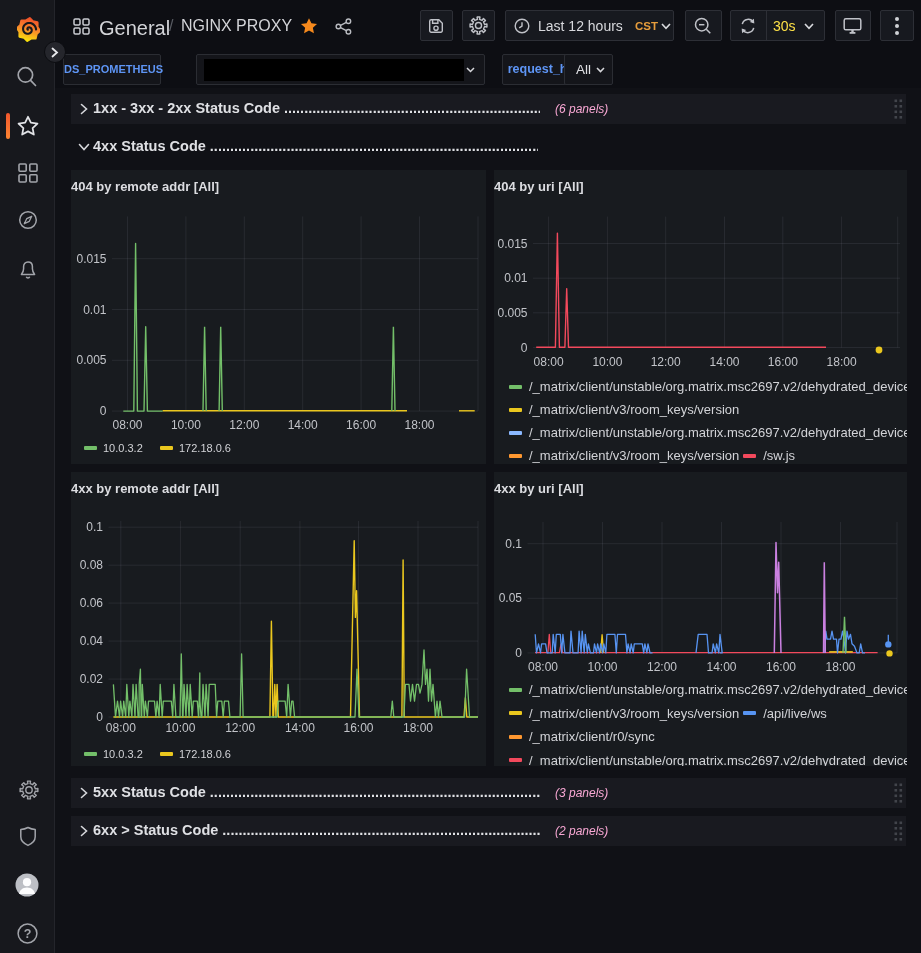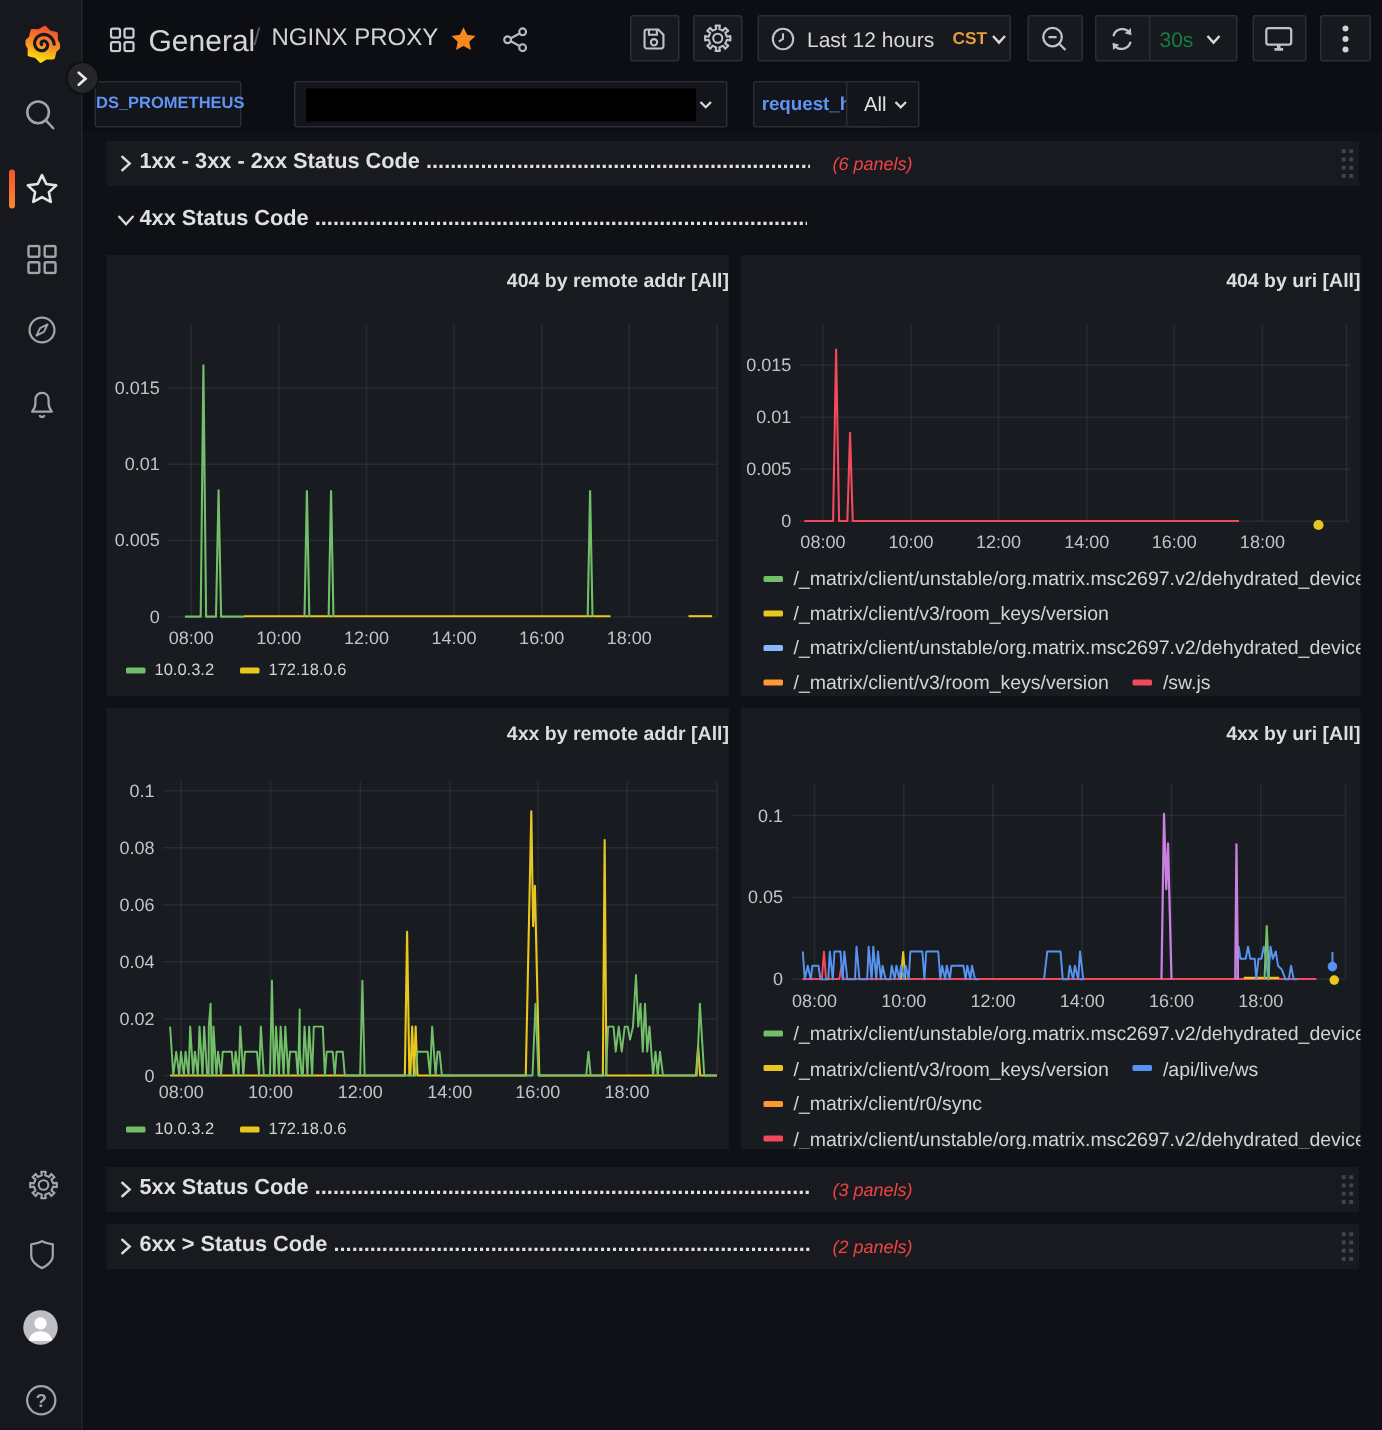--- a/index.html
+++ b/index.html
@@ -3,27 +3,27 @@
 html,body{margin:0;padding:0;background:#101116;width:921px;height:953px;overflow:hidden;
 font-family:"Liberation Sans",sans-serif;-webkit-font-smoothing:antialiased}
 *{box-sizing:border-box}
 .abs{position:absolute}
 #page{position:relative;width:921px;height:953px;background:#101116}
 #navbar{position:absolute;left:0;top:0;width:921px;height:88px;background:#0d0e13}
 #sidebar{position:absolute;left:0;top:0;width:55px;height:953px;background:#17181d;border-right:1px solid #24252b}
 .navbtn{position:absolute;top:10px;height:31px;background:#17191f;border:1px solid #2d2f36;border-radius:2px}
 .subbox{position:absolute;top:54px;height:31px;background:#14151a;border:1px solid #2b2d33;border-radius:2px}
 .panel{position:absolute;width:415px;height:294px;background:#181b1f;overflow:hidden}
-.ptitle{position:absolute;top:9px;left:0;width:100%;text-align:right;font-size:13px;font-weight:700;color:#dcdde1}
+.ptitle{position:absolute;top:9px;left:0;width:100%;text-align:left;font-size:13px;font-weight:700;color:#dcdde1}
 .rowhdr{position:absolute;left:71px;width:835px;height:30px;color:#dfe0e4}
 .rtitle{position:absolute;left:22px;top:6px;font-size:14.5px;font-weight:700;white-space:nowrap;overflow:hidden}
-.rcount{position:absolute;top:8px;font-size:12px;font-style:italic;color:#ef4444}
+.rcount{position:absolute;top:8px;font-size:12px;font-style:italic;color:#f9a8d4}
 .lrow{position:absolute;white-space:nowrap;height:16px}
 .ldash{display:inline-block;width:13px;height:4px;border-radius:1px;vertical-align:middle;margin-right:7px}
-.ltxt{font-size:13px;color:#d2d3d7;vertical-align:middle;margin-right:16px}
+.ltxt{font-size:13px;color:#d2d3d7;vertical-align:middle;margin-right:4px}
 .lsm .ltxt{font-size:11px}
 .lsm .ldash{margin-right:6px}
 </style></head><body>
 <div id="page">
 
 <div id="navbar"></div>
 <svg class="abs" style="left:73px;top:18px" width="17" height="17" viewBox="0 0 17 17">
 <g fill="none" stroke="#c9cbd1" stroke-width="1.5">
 <rect x="1" y="1" width="6" height="6" rx="1.2"></rect>
         <rect x="10" y="1" width="6" height="6" rx="1.2"></rect>
@@ -82,21 +82,21 @@
 <div class="navbtn" style="left:730px;width:95px"></div>
 <div class="abs" style="left:766px;top:11px;width:1px;height:29px;background:#2d2f36"></div>
 <svg class="abs" style="left:739px;top:16.5px" width="18" height="18" viewBox="0 0 18 18">
 <g fill="none" stroke="#c0c2c8" stroke-width="1.5">
 <path d="M3.3 7.1 A6 6 0 0 1 14.3 5.3"></path>
 <path d="M14.7 10.9 A6 6 0 0 1 3.7 12.7"></path>
 </g>
 <polygon points="14.9,1.7 15.3,6.5 10.8,5.1" fill="#c0c2c8"></polygon>
 <polygon points="3.1,16.3 2.7,11.5 7.2,12.9" fill="#c0c2c8"></polygon>
     </svg>
-<div class="abs" style="left:773px;top:18px;font-size:14px;color:#15803d">30s</div>
+<div class="abs" style="left:773px;top:18px;font-size:14px;color:#fde047">30s</div>
 <svg class="abs" style="left:804px;top:23px" width="10" height="7" viewBox="0 0 10 7">
 <path d="M1 1 L5 5.4 L9 1" fill="none" stroke="#d8d9dd" stroke-width="1.6"></path>
     </svg>
 <div class="navbtn" style="left:835px;width:36px"></div>
 <svg class="abs" style="left:843px;top:17px" width="19" height="18" viewBox="0 0 19 18">
 <g fill="none" stroke="#c0c2c8" stroke-width="1.5">
 <rect x="1.2" y="1.8" width="16.6" height="11" rx="1.6"></rect>
 <path d="M6.6 15.9 h5.8" stroke-width="1.8"></path>
         <path d="M9.5 12.8 v3" stroke-width="2.4"></path>
 </g>

